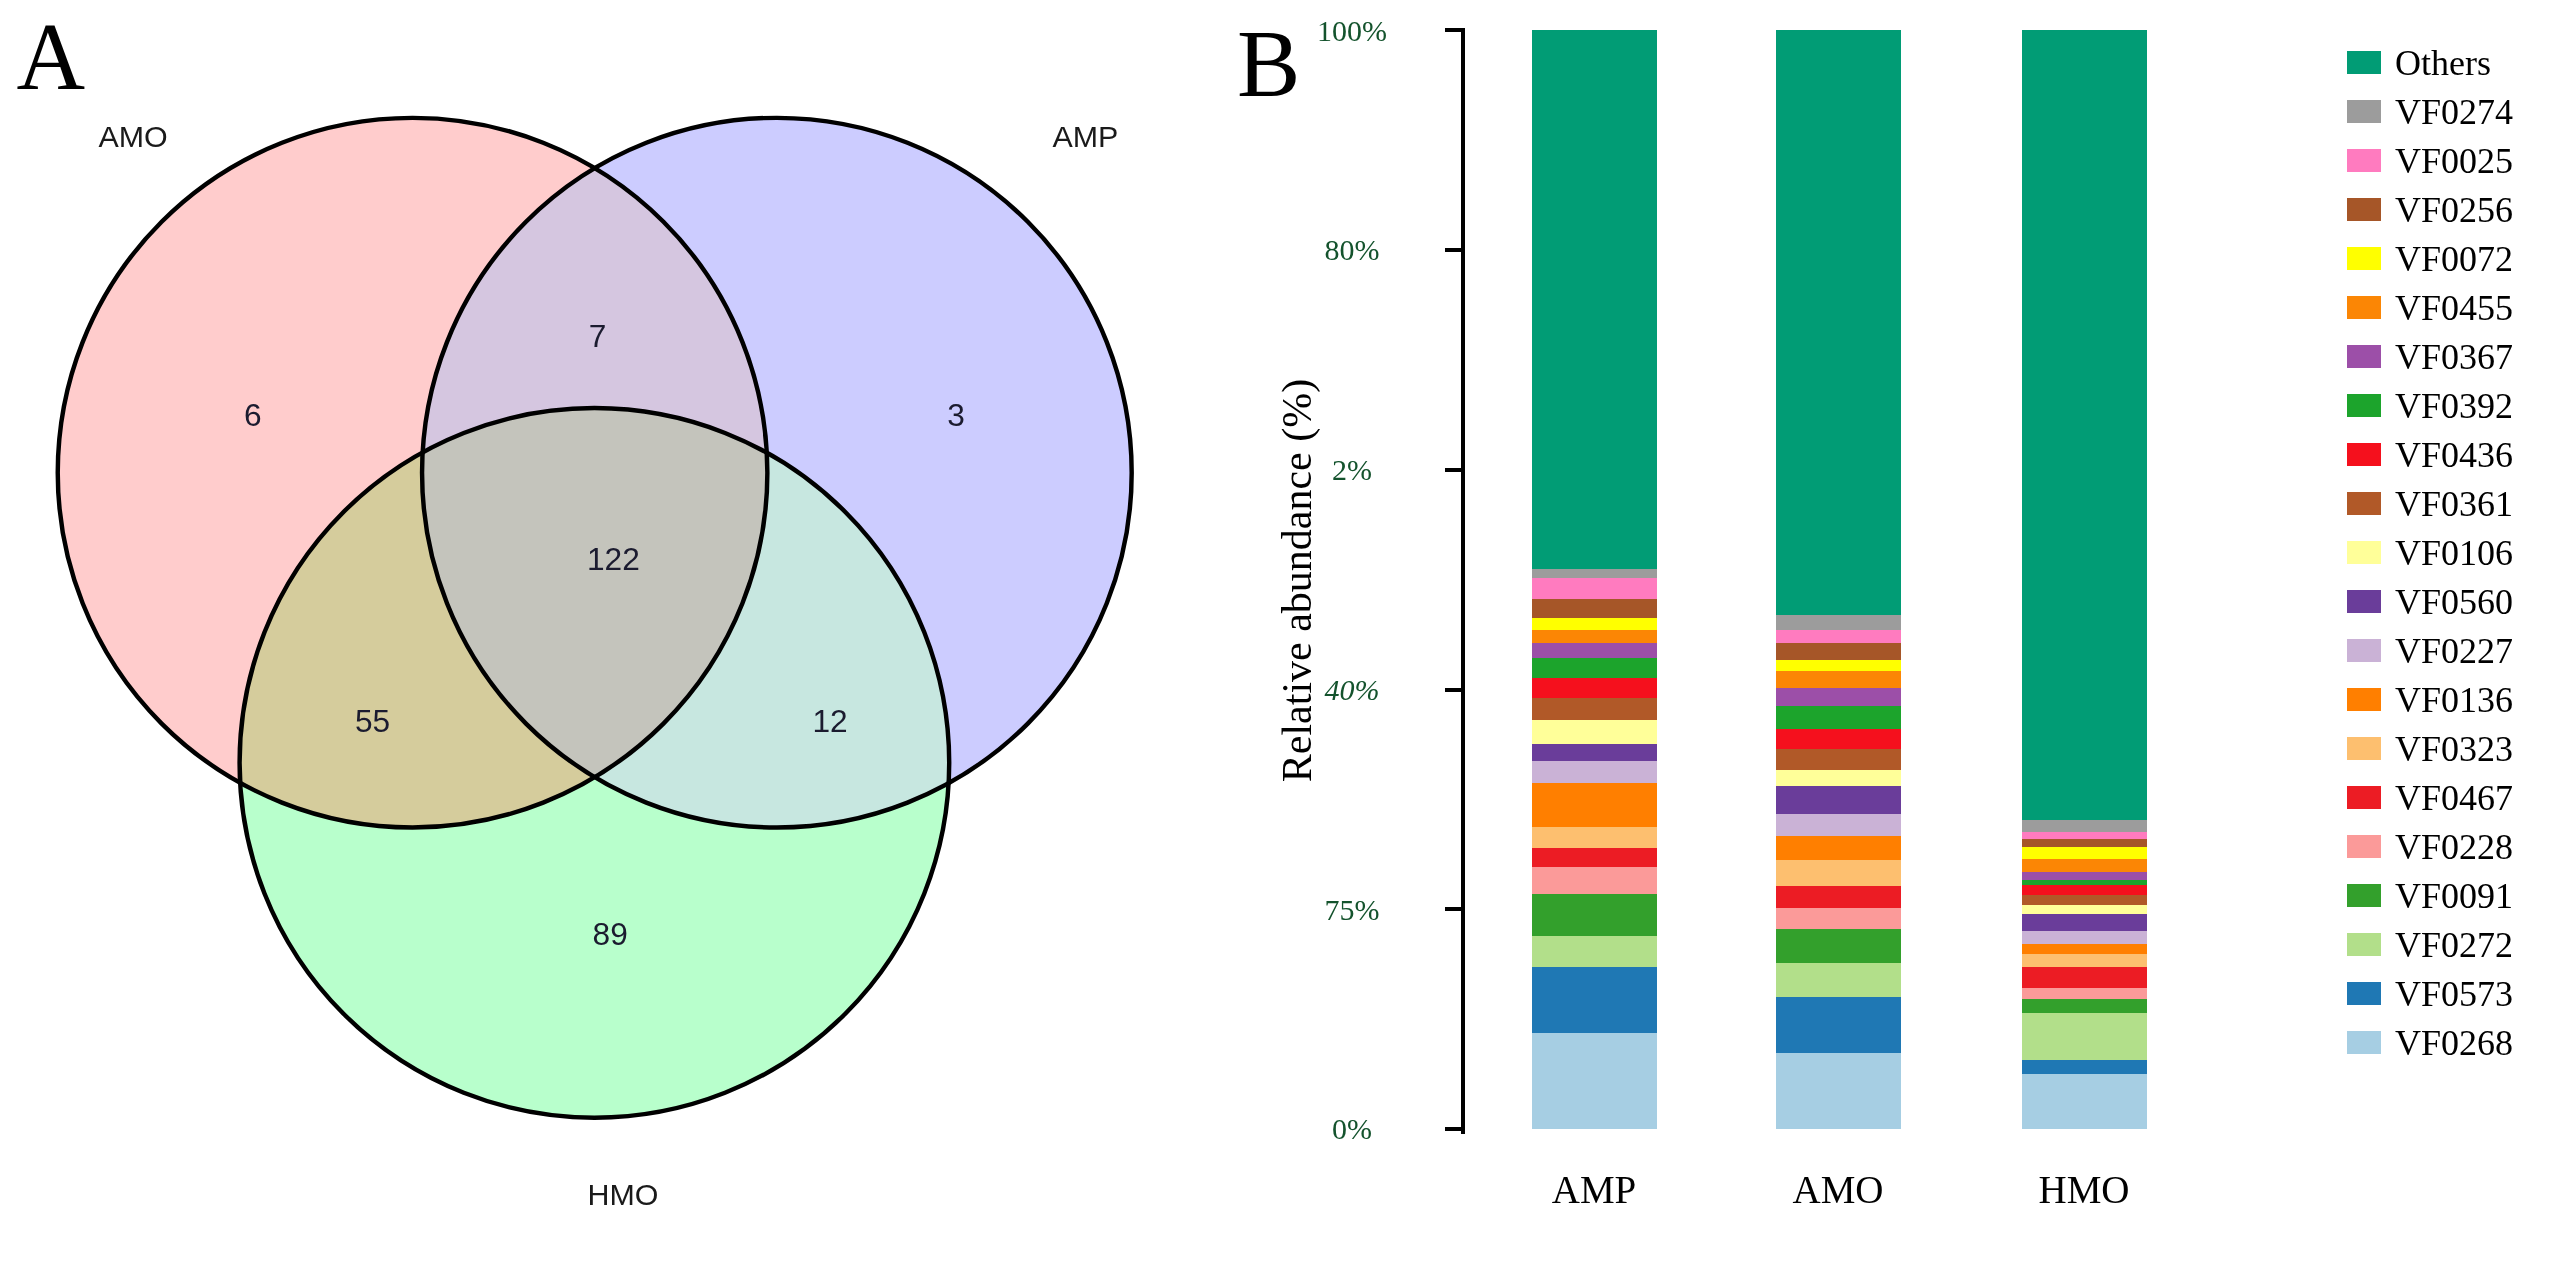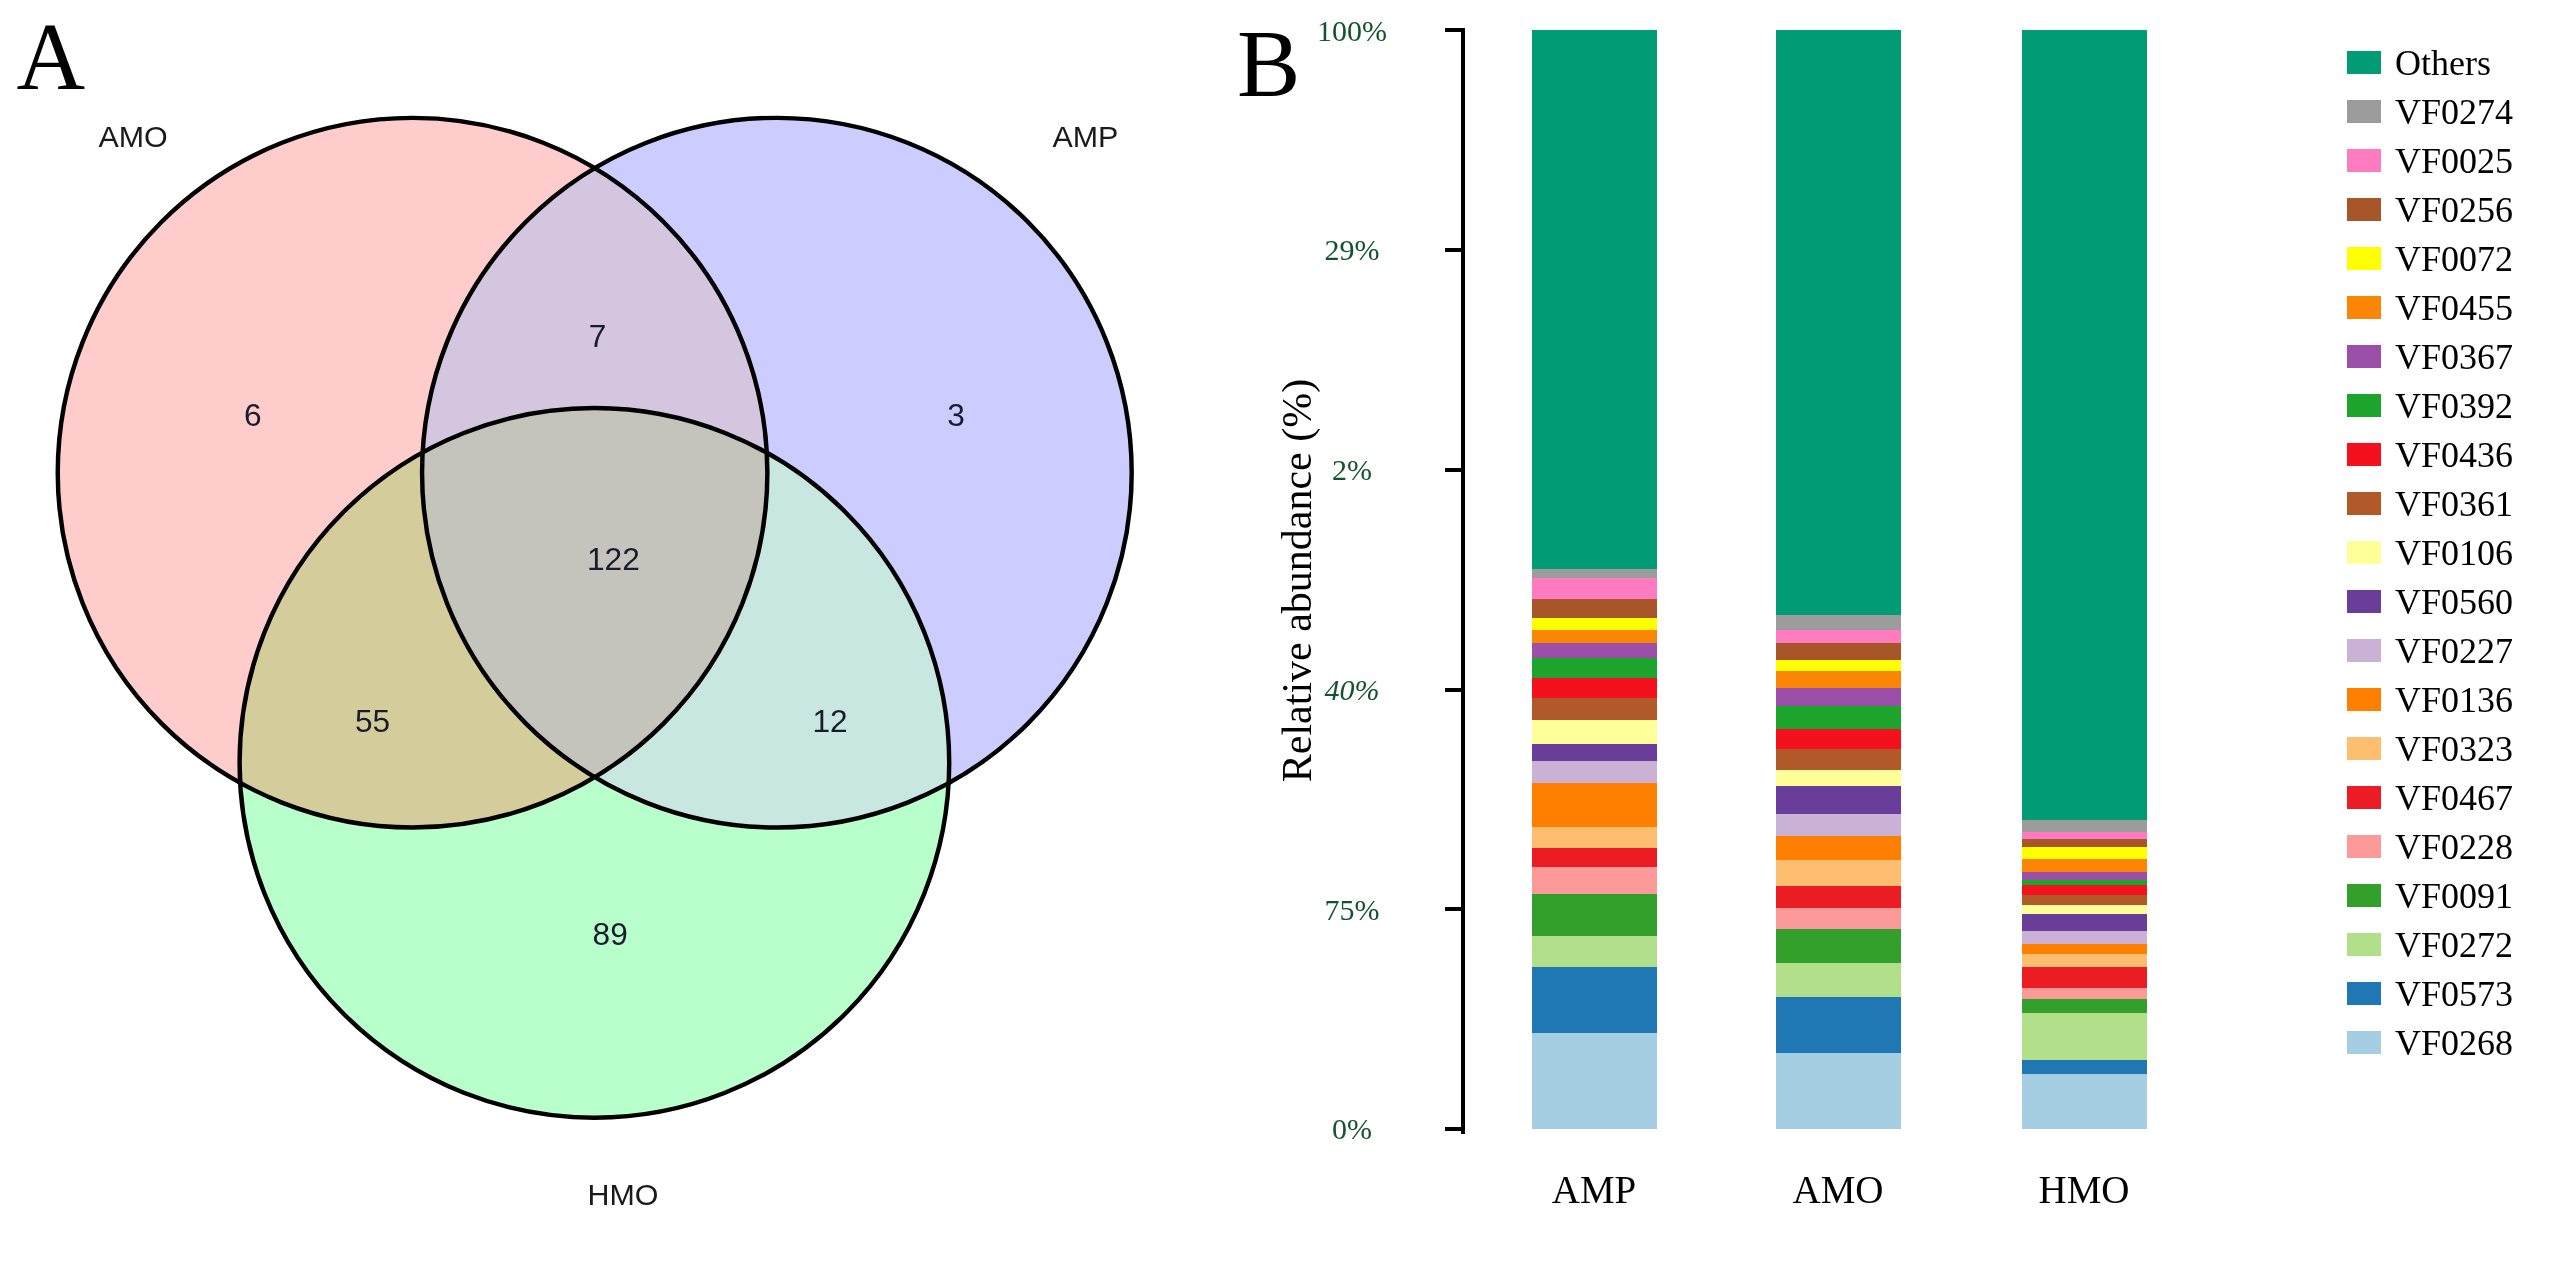--- a/index.html
+++ b/index.html
@@ -100,21 +100,21 @@
   <div id="y-ticks">
       <div class="y-tick" style="top: 1127px;"></div>
       <div class="y-tick-label" style="top: 1106px;">0%</div>
       <div class="y-tick" style="top: 907px;"></div>
       <div class="y-tick-label" style="top: 887px;">75%</div>
       <div class="y-tick" style="top: 688px;"></div>
       <div class="y-tick-label" style="top: 667px; font-style: italic;">40%</div>
       <div class="y-tick" style="top: 468px;"></div>
       <div class="y-tick-label" style="top: 447px;">2%</div>
       <div class="y-tick" style="top: 248px;"></div>
-      <div class="y-tick-label" style="top: 227px;">29%</div>
+      <div class="y-tick-label" style="top: 227px;">80%</div>
       <div class="y-tick" style="top: 28px;"></div>
       <div class="y-tick-label" style="top: 7.6px;">100%</div>
     </div>
   <div id="y-axis-title">Relative abundance (%)</div>
   <div id="bars">
       <div class="bar-col" style="left: 1532px;">
         <div class="bar-seg" style="bottom: 0%; height: 8.7%; background: rgb(166, 206, 227);"></div>
         <div class="bar-seg" style="bottom: 8.7%; height: 6%; background: rgb(31, 120, 180);"></div>
         <div class="bar-seg" style="bottom: 14.7%; height: 2.9%; background: rgb(178, 223, 138);"></div>
         <div class="bar-seg" style="bottom: 17.6%; height: 3.8%; background: rgb(51, 160, 44);"></div>

